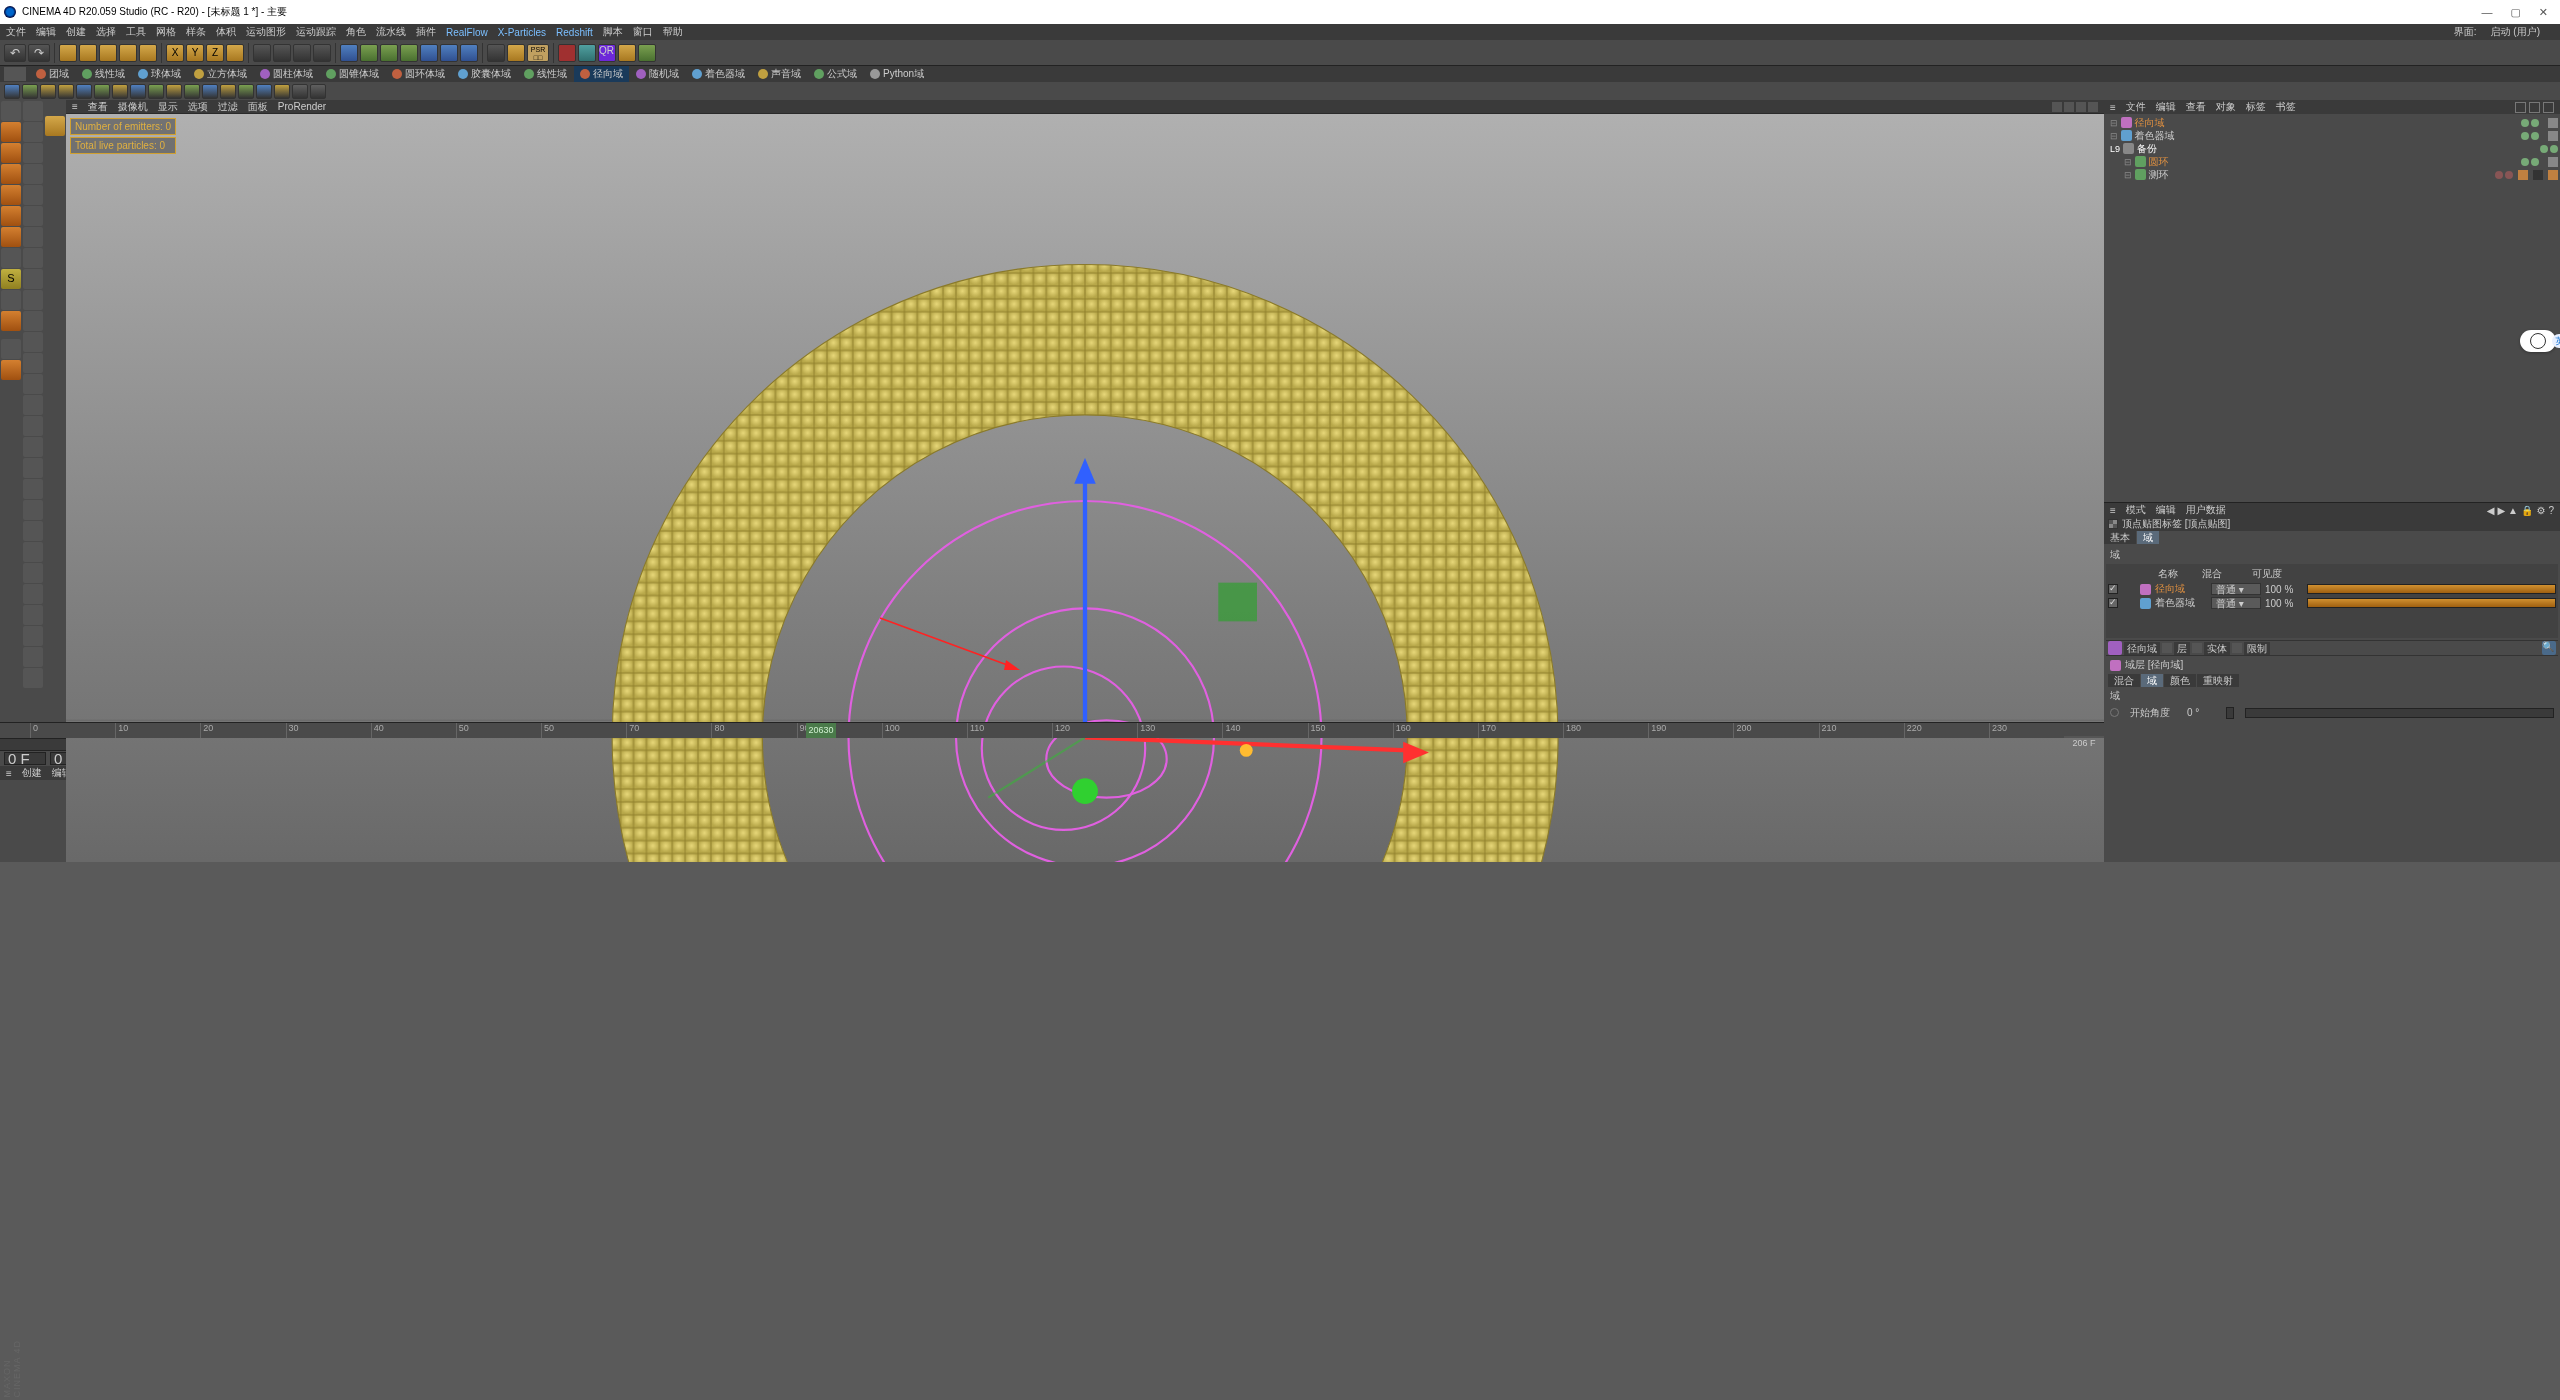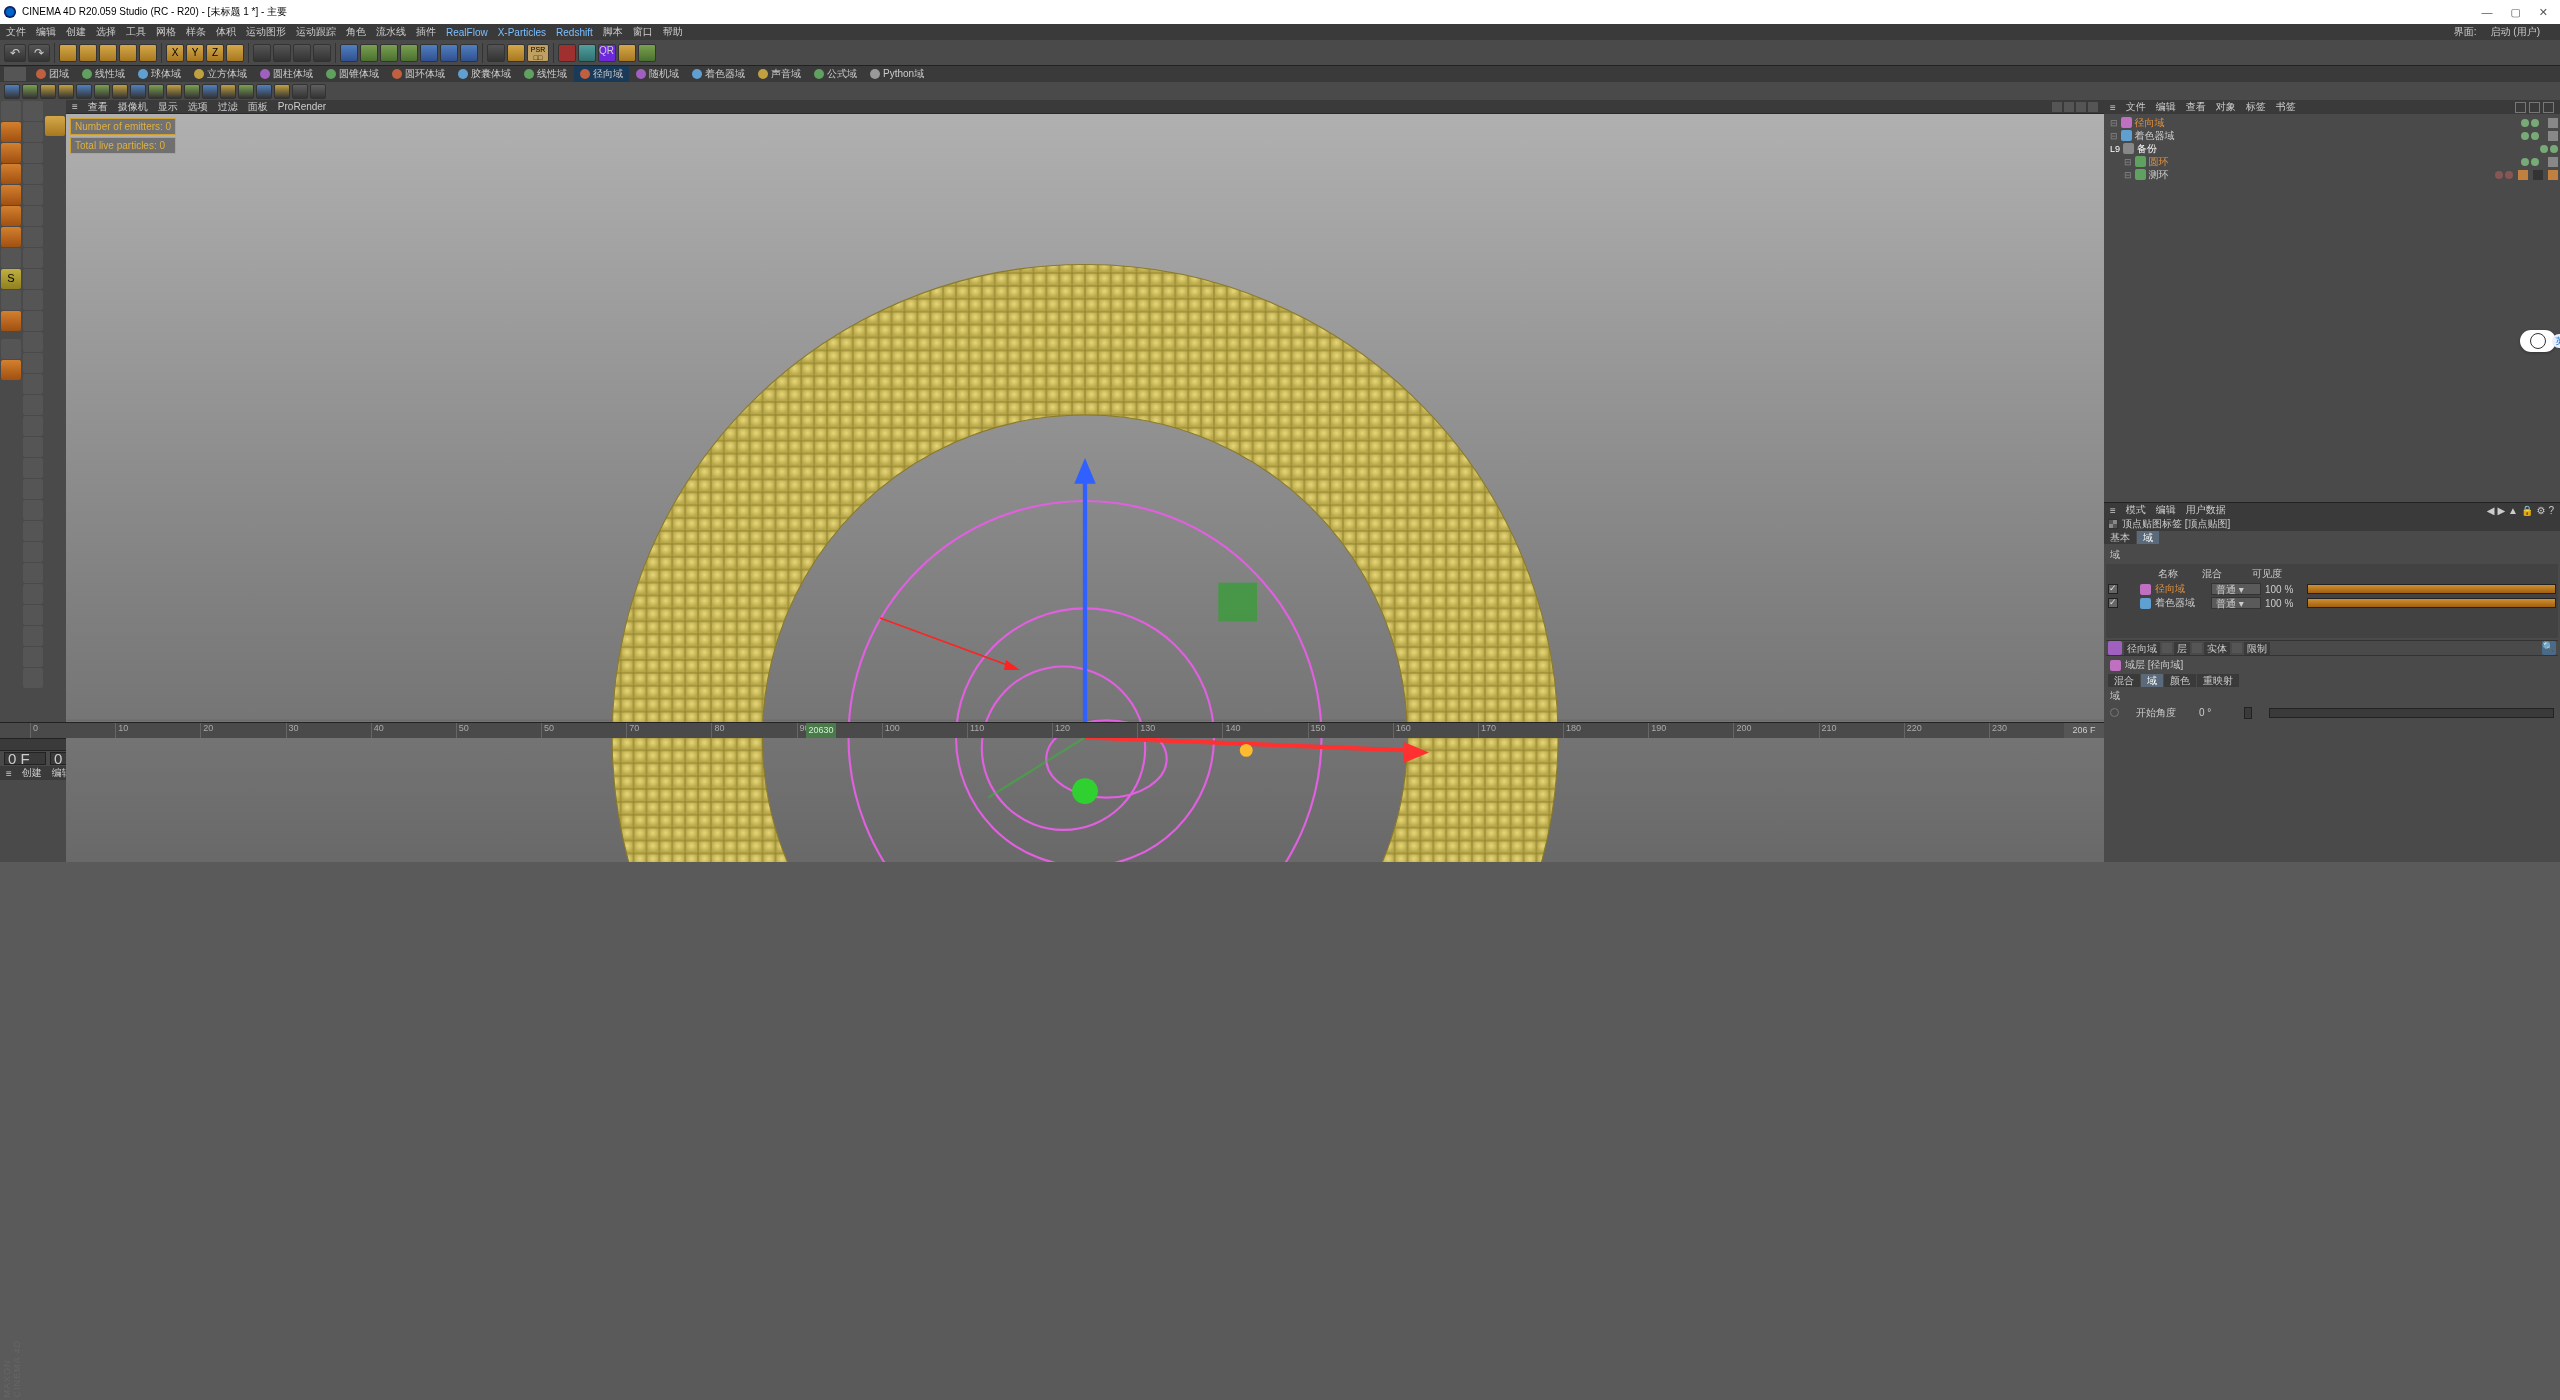--- a/index.html
+++ b/index.html
@@ -69,33 +69,33 @@
 .am-field-row{display:flex;align-items:center;gap:4px;padding:1px 2px;height:14px}
 .am-chkbox{width:10px;height:10px;background:#666;border:1px solid #222;position:relative}
 .am-chkbox.on::after{content:"✓";position:absolute;top:-2px;left:0;color:#ddd;font-size:9px}
 .am-icosmall{width:11px;height:11px;border-radius:2px}
 .am-dd{background:#5a5a5a;border:1px solid #333;padding:0 4px;font-size:10px;height:12px;line-height:11px;width:50px}
 .am-toolbar2{height:16px;background:#4a4a4a;display:flex;align-items:center;gap:2px;padding:0 2px;border-top:1px solid #333;border-bottom:1px solid #333}
 .am-t2-btn{width:14px;height:14px;background:#555;border-radius:2px}
 .am-t2-btn.p{background:#a060c0}
 .am-t2-txt{font-size:10px;padding:0 3px;background:#3a3a3a;height:13px;line-height:13px}
 .am-sub{font-size:10px;color:#ccc;padding:2px 4px;display:flex;align-items:center;gap:4px}
-.am-prop-row{display:flex;align-items:center;gap:17px;padding:0 4px;height:15px}
+.am-prop-row{display:flex;align-items:center;gap:11px;padding:0 4px;height:15px}
 .am-prop-row .radio{width:9px;height:9px;border:1px solid #777;border-radius:50%}
 .am-prop-row .lbl{width:46px;font-size:10px}
 .am-prop-row .val{width:28px;font-size:10px}
 .am-prop-row .spinner{width:8px;height:12px;background:#3a3a3a;border:1px solid #222}
 .am-prop-row .slider{flex:1;height:10px;background:#3a3a3a;border:1px solid #222;position:relative}
 .am-prop-row .slider-fill{position:absolute;left:0;top:0;bottom:0;background:linear-gradient(#d09030,#a06010)}
 .bottom-area{height:140px;display:flex;flex-direction:column;background:#4a4a4a}
 .timeline-ruler{height:16px;background:#4a4a4a;position:relative;border-top:1px solid #222;margin-right:456px}
 .ruler-ticks{position:absolute;inset:0;display:flex;padding:0 30px}
 .ruler-tick{flex:1;border-left:1px solid #666;font-size:9px;color:#aaa;padding-left:2px}
 .ruler-cursor{position:absolute;top:0;bottom:0;width:30px;background:#4a7a4a;left:806px;font-size:9px;color:#d0f0d0;text-align:center;line-height:14px}
-.ruler-end{position:absolute;right:0;top:0;bottom:0;width:40px;background:#555;font-size:9px;text-align:center;line-height:14px}
+.ruler-end{position:absolute;right:0;top:13px;bottom:0;width:40px;background:#555;font-size:9px;text-align:center;line-height:14px}
 .timeline-track{height:12px;background:#3a3a3a;border-top:1px solid #222;margin-right:456px}
 .timeline-ctrl{height:16px;background:#4a4a4a;display:flex;align-items:center;padding:0 4px;gap:4px;border-top:1px solid #222;margin-right:456px}
 .tl-field{width:42px;height:13px;background:#3a3a3a;border:1px solid #222;font-size:15px;padding:0 3px;line-height:12px}
 .tl-slider{flex:1;height:10px;background:#3a3a3a;border:1px solid #222}
 .tl-btns{display:flex;gap:2px}
 .tl-btn{width:16px;height:14px;background:#3a3a3a;border:1px solid #222;font-size:9px;text-align:center;line-height:13px}
 .tl-btn.rec{background:#5a2020}
 .tl-btn.gold{background:linear-gradient(#c0a040,#907020)}
 .bottom-split{flex:1;display:flex}
 .bottom-left{flex:1;display:flex;flex-direction:column}

